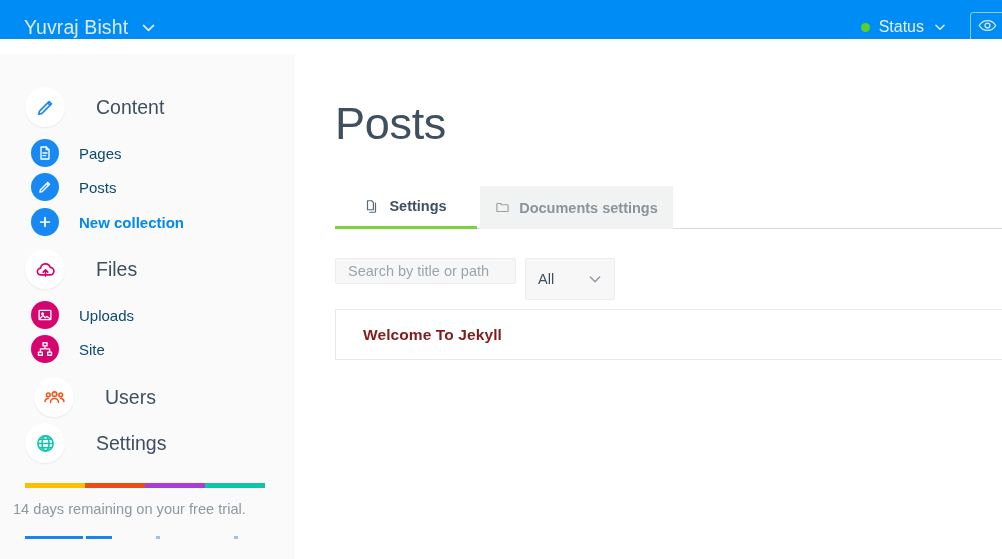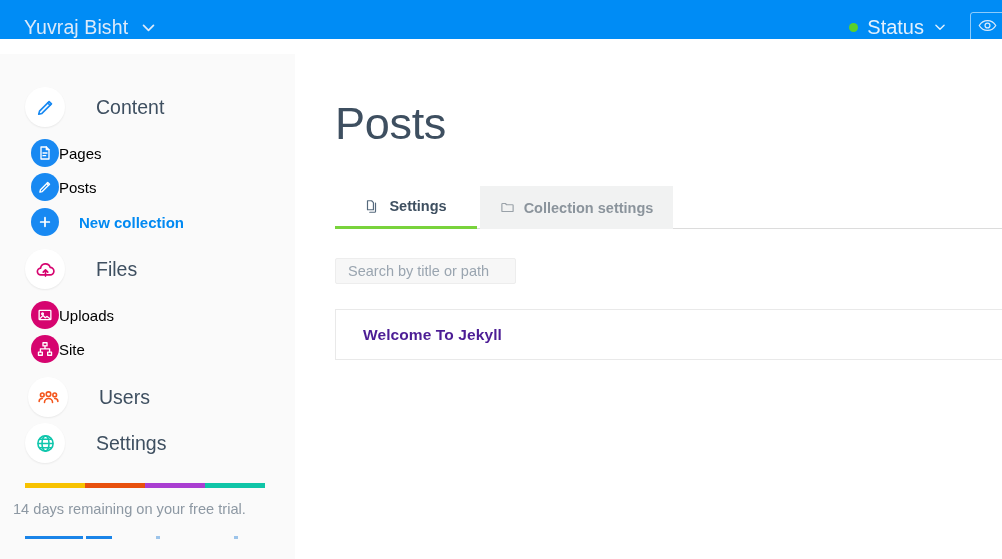--- a/index.html
+++ b/index.html
@@ -27,21 +27,21 @@
   .chev { display: inline-block; }
   .chev svg { display: block; }
 
   .status-group {
     position: absolute; right: 55px; top: 0; height: 54px;
     display: flex; align-items: center; gap: 9px; cursor: pointer;
   }
   .status-dot {
     width: 9px; height: 9px; border-radius: 50%; background: #5ad12a;
   }
-  .status-label { font-size: 20px; color: #e2f0fd; }
+  .status-label { font-size: 16px; color: #e2f0fd; }
 
   .eye-button {
     position: absolute; left: 970px; top: 12px; width: 46px; height: 31px;
     border: 1px solid rgba(255,255,255,0.55); border-radius: 3px;
     box-sizing: border-box; display: flex; align-items: center;
     justify-content: flex-start; padding-left: 7px; color: #d7e9fb;
     cursor: pointer;
   }
 
   
@@ -62,21 +62,21 @@
   .icon-big svg { width: 21px; height: 21px; }
   .icon-small {
     width: 28px; height: 28px; border-radius: 50%;
     display: flex; align-items: center; justify-content: center; flex: none;
   }
   .icon-small svg { width: 16px; height: 16px; }
   .lbl-primary {
     font-size: 19.5px; color: #3e4f60; margin-left: 31px; white-space: nowrap;
   }
   .lbl-secondary {
-    font-size: 15px; color: #000000; white-space: nowrap;
+    font-size: 15px; color: #0c4a6e; margin-left: 20px; white-space: nowrap;
   }
   .lbl-action {
     font-size: 15px; color: #0089f2; font-weight: bold; margin-left: 20px;
     white-space: nowrap;
   }
 
   .trial-bar {
     position: absolute; left: 25px; top: 429px; width: 240px; height: 5px;
     display: flex;
   }
@@ -150,21 +150,21 @@
   }
   .filter-value { font-size: 14.5px; color: #3e4f60; }
   .filter-select .chev { color: #8d98a3; }
 
   .doc-card {
     position: absolute; left: 40px; top: 255px; width: 680px; height: 51px;
     box-sizing: border-box; background: #ffffff; border: 1px solid #e9e9e9;
     display: flex; align-items: center; padding-left: 27px; cursor: pointer;
   }
   .doc-title {
-    font-size: 15.5px; font-weight: bold; color: #4c1d95; letter-spacing: .1px; text-align: center;
+    font-size: 15.5px; font-weight: bold; color: #7f1d1d; letter-spacing: .1px; text-align: center;
   }
 </style>
 </head>
 <body>
 
 <div class="app">
 
   <div class="header">
 
     <div class="user-menu">
@@ -264,21 +264,21 @@
       <span class="icon-small" style="background:#d6046f">
         <svg viewBox="0 0 24 24" fill="none" stroke="#ffffff" stroke-width="2" stroke-linejoin="round" stroke-linecap="round">
           <rect x="3.2" y="5" width="17.6" height="14" rx="1"></rect>
           <circle cx="8.3" cy="10" r="1.3"></circle>
           <path d="M4.4 17.4l4.6-4.6 3.4 3.4 2.6-2 4.6 3.4"></path>
         </svg>
       </span>
       <span class="lbl-secondary">Uploads</span>
     </div>
 
-    <div class="nav-row" style="left:28px; top:323px;align-items:center;">
+    <div class="nav-row" style="left:34px; top:323px;align-items:center;">
       <span class="icon-big" style="color:#f4551c">
         <svg viewBox="0 0 24 24" fill="none" stroke="currentColor" stroke-width="1.8" stroke-linejoin="round" stroke-linecap="round">
           <circle cx="12" cy="8.2" r="2.6"></circle>
             <circle cx="4.9" cy="9" r="2.1"></circle>
             <circle cx="19.1" cy="9" r="2.1"></circle>
           <path d="M7.4 17.6c0-2.6 2.1-4.4 4.6-4.4s4.6 1.8 4.6 4.4"></path>
           <path d="M1.3 16.6c0-2.1 1.5-3.4 3.6-3.4"></path>
           <path d="M22.7 16.6c0-2.1-1.5-3.4-3.6-3.4"></path>
         </svg>
       </span>
@@ -328,24 +328,32 @@
       </span>
       <span class="tab-label">Settings</span>
     </div>
 
     <div class="tab tab-collection">
       <span class="tab-icon">
         <svg viewBox="0 0 24 24" fill="none" stroke="currentColor" stroke-width="1.9" stroke-linejoin="round" stroke-linecap="round">
           <path d="M3 6.6a1 1 0 011-1h4.6l2 2h9.4a1 1 0 011 1v8.8a1 1 0 01-1 1H4a1 1 0 01-1-1V6.6z"></path>
         </svg>
       </span>
-      <span class="tab-label">Collection settings</span>
+      <span class="tab-label">Documents settings</span>
     </div>
 
     <input class="search-input" type="text" value="" placeholder="Search by title or path" style="">
 
+    <div class="filter-select">
+      <span class="filter-value">All</span>
+      <span class="chev">
+        <svg width="16" height="16" viewBox="0 0 24 24" fill="none" stroke="currentColor" stroke-width="2.1" stroke-linecap="round" stroke-linejoin="round">
+            <path d="M5 9l7 7 7-7"></path>
+          </svg>
+      </span>
+    </div>
 
     <div class="doc-card">
       <span class="doc-title">Welcome To Jekyll</span>
     </div>
 
   </div>
 </div>
 
 </body></html>

